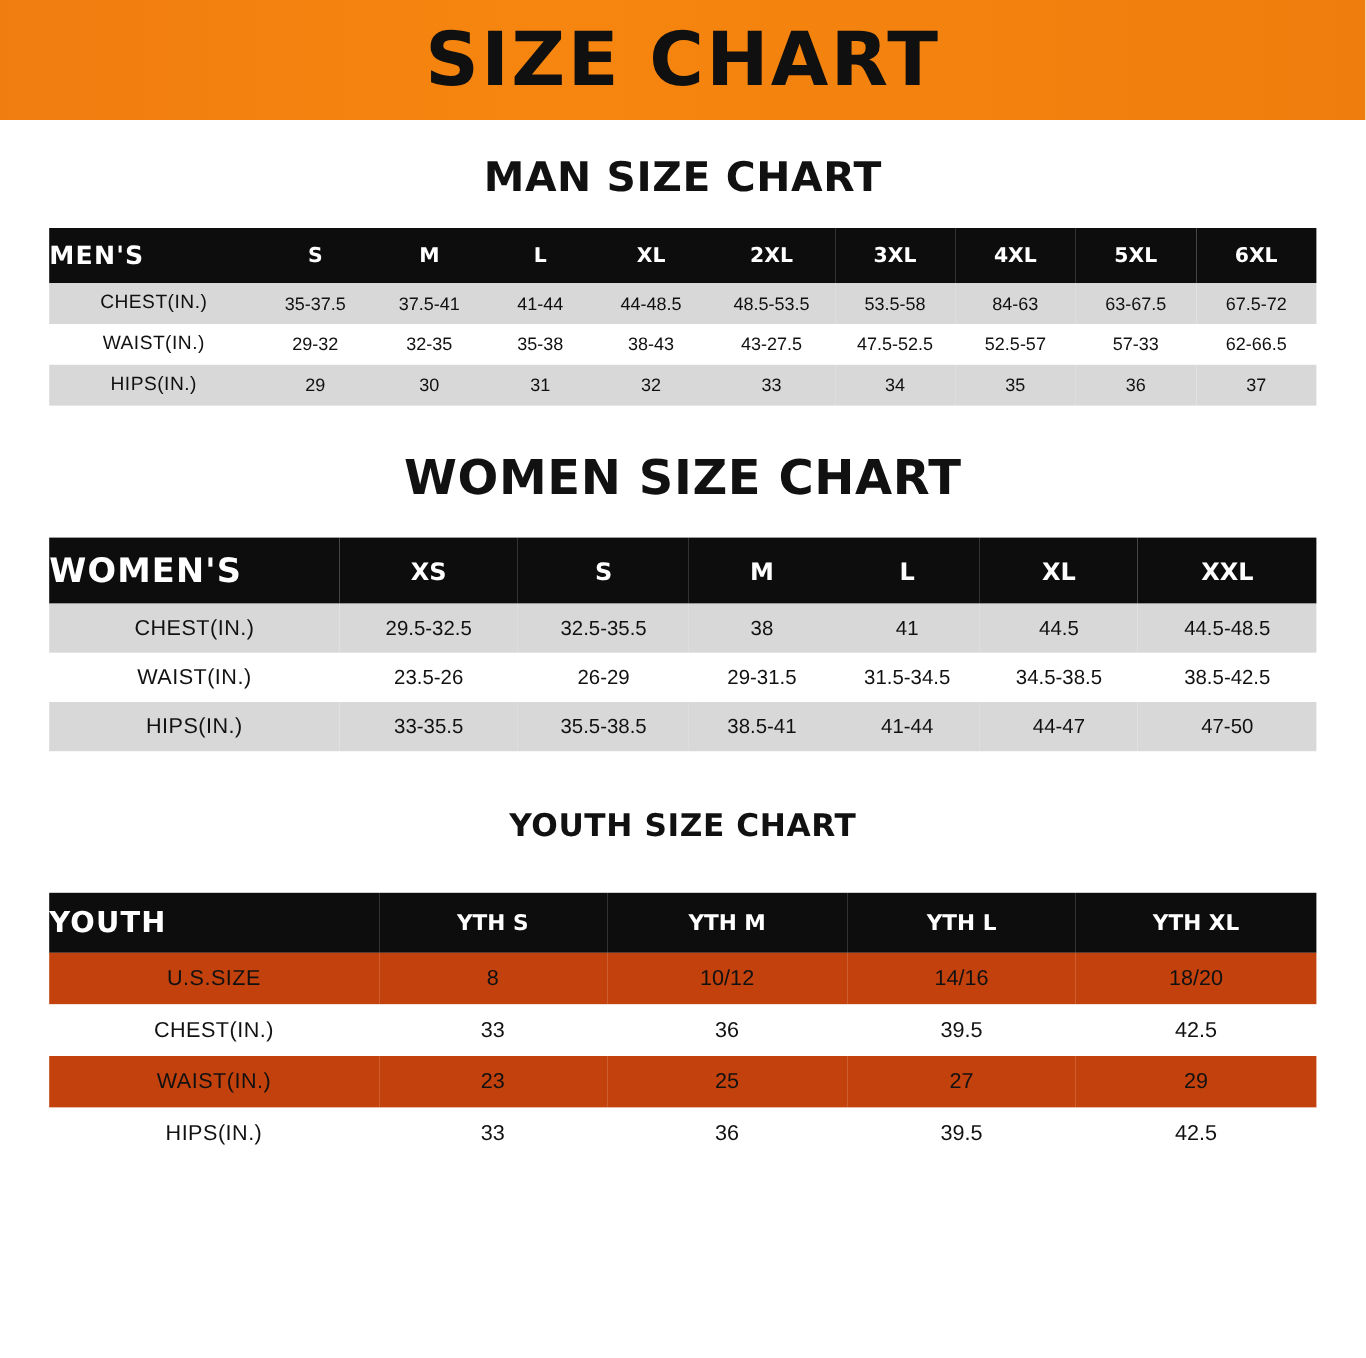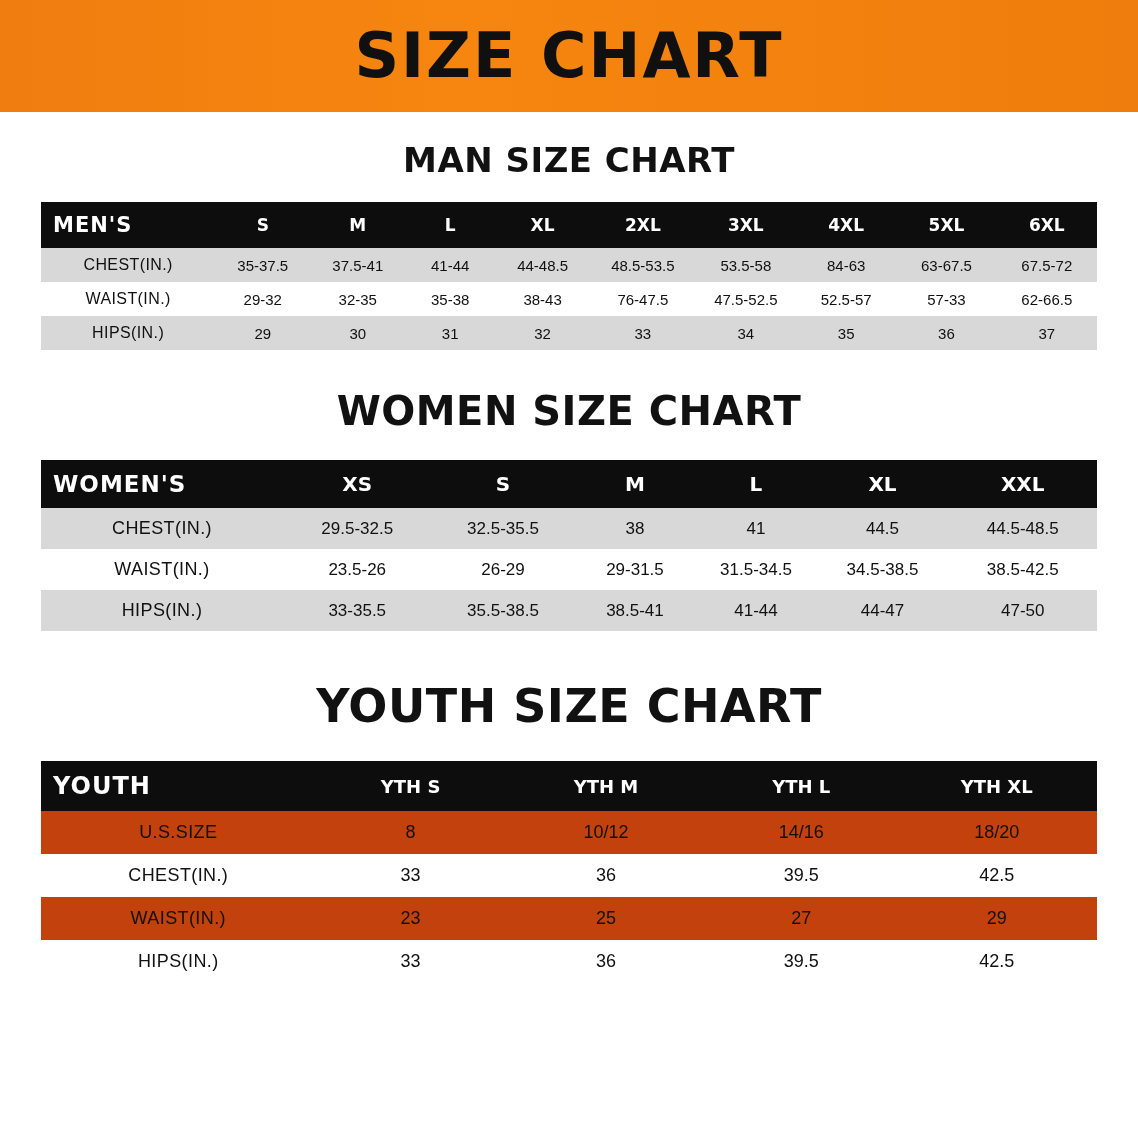--- a/index.html
+++ b/index.html
@@ -10,21 +10,21 @@
     width: 1138px;
     height: 1132px;
     background: #ffffff;
     font-family: "Liberation Sans", sans-serif;
     color: #1a1a1a;
     overflow: hidden;
   }
 
   
   .banner {
-    height: 112px;
+    height: 100px;
     background: linear-gradient(90deg, #f07d10 0%, #f6860f 40%, #ef7d0d 100%);
     display: flex;
     align-items: center;
     justify-content: center;
   }
   .banner-title {
     font-family: "DejaVu Sans", sans-serif;
     font-weight: bold;
     font-size: 62px;
     letter-spacing: 2px;
@@ -45,23 +45,23 @@
     margin-bottom: 22px;
     letter-spacing: 0.5px;
   }
   .section-title.women {
     font-size: 40px;
     margin-top: 38px;
     margin-bottom: 26px;
     letter-spacing: 0.5px;
   }
   .section-title.youth {
-    font-size: 46px;
+    font-size: 26px;
     margin-top: 48px;
-    margin-bottom: 28px;
+    margin-bottom: 40px;
     letter-spacing: 0.5px;
   }
 
   
   .table-wrap {
     margin: 0 41px;
   }
   table {
     width: 100%;
     border-collapse: collapse;
@@ -72,21 +72,21 @@
     color: #ffffff;
   }
   thead th {
     font-family: "DejaVu Sans", sans-serif;
     font-weight: bold;
     text-align: center;
     padding: 11px 2px;
   }
   thead th.rowhead {
     text-align: left;
-    padding-left: 12px;
+    padding-left: 0;
     letter-spacing: 1px;
   }
   tbody td {
     text-align: center;
     padding: 8px 2px;
     color: #111;
   }
   tbody td.rowhead {
     text-align: center;
     letter-spacing: 0.4px;
@@ -96,21 +96,21 @@
   tbody tr.shade-white { background: #ffffff; }
 
   
   .men thead th { font-size: 17px; }
   .men thead th.rowhead { font-size: 21px; }
   .men tbody td { font-size: 15px; }
   .men tbody td.rowhead { font-size: 16px; }
 
   
   .women thead th { font-size: 20px; }
-  .women thead th.rowhead { font-size: 23px; }
+  .women thead th.rowhead { font-size: 28px; }
   .women tbody td { font-size: 17px; padding: 10px 2px; }
   .women tbody td.rowhead { font-size: 18px; }
 
   
   .youth thead th { font-size: 18px; }
   .youth thead th.rowhead { font-size: 24px; }
   .youth tbody td { font-size: 18px; padding: 11px 2px; }
   .youth tbody td.rowhead { font-size: 18px; }
 
   
@@ -172,21 +172,21 @@
         <td>84-63</td>
         <td>63-67.5</td>
         <td>67.5-72</td>
       </tr>
       <tr class="shade-white">
         <td class="rowhead">WAIST(IN.)</td>
         <td>29-32</td>
         <td>32-35</td>
         <td>35-38</td>
         <td>38-43</td>
-        <td>76-47.5</td>
+        <td>43-27.5</td>
         <td>47.5-52.5</td>
         <td>52.5-57</td>
         <td>57-33</td>
         <td>62-66.5</td>
       </tr>
       <tr class="shade-dark">
         <td class="rowhead">HIPS(IN.)</td>
         <td>29</td>
         <td>30</td>
         <td>31</td>

